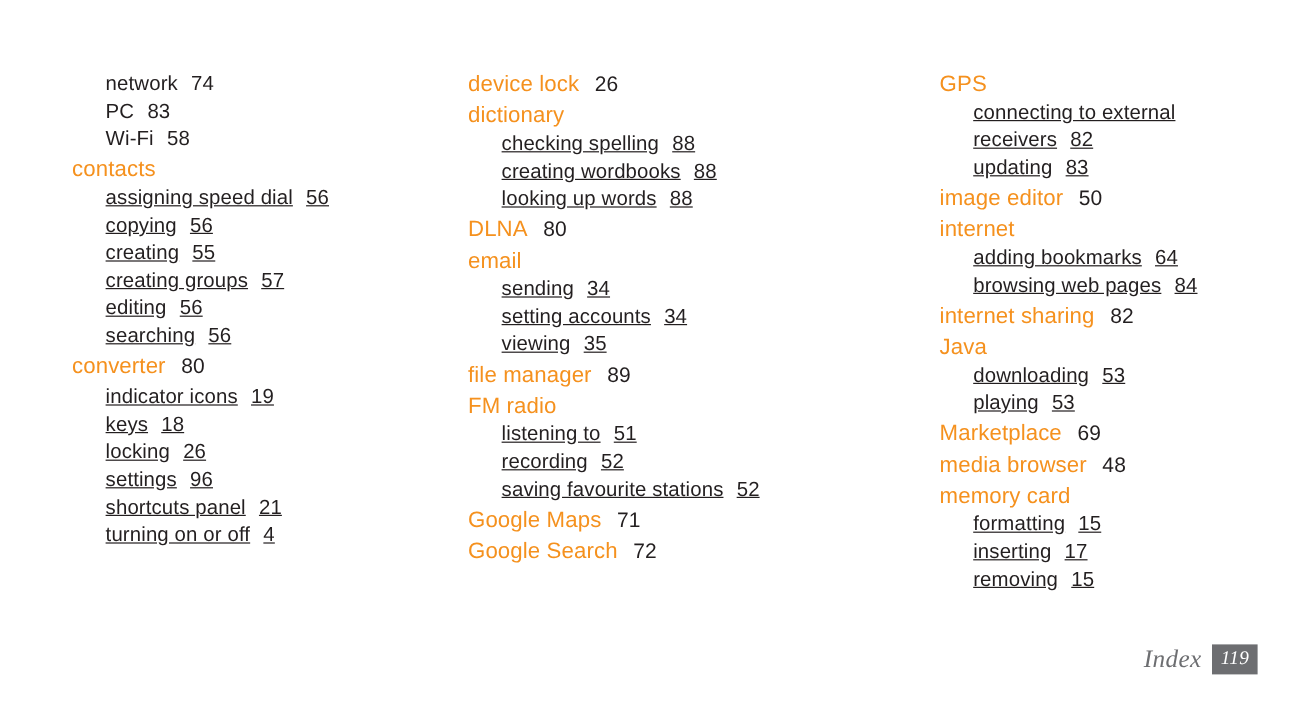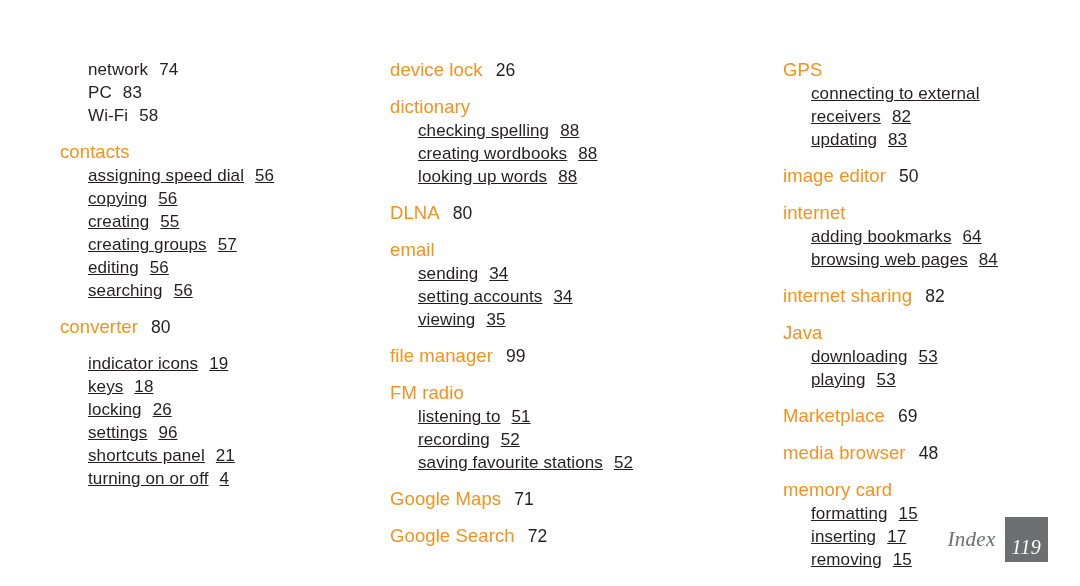--- a/index.html
+++ b/index.html
@@ -33,21 +33,21 @@
     padding-top: 44px;
   }
   .col-1 { width: 330px; padding-left: 60px; }
   .col-2 { width: 330px; padding-left: 390px; margin-left: -330px; }
   .col-3 { width: 420px; padding-left: 723px; margin-left: -330px; }
 
   .entry-block {
     margin: 0;
     padding: 0;
   }
-  .heading-block { margin-top: 13px; }
+  .heading-block { margin-top: 2px; }
   .heading-block.first { margin-top: 0; }
 
   .line {
     display: block;
     white-space: nowrap;
     line-height: 23px;
     height: 23px;
     font-size: 17.5px;
     color: #231f20;
     letter-spacing: 0.1px;
@@ -96,23 +96,23 @@
     font-style: italic;
     font-size: 21px;
     color: #6d6e71;
     letter-spacing: 0.3px;
   }
   .footer-badge {
     background: #6d6e71;
     color: #ffffff;
     font-family: "Liberation Serif", serif;
     font-style: italic;
-    font-size: 20px;
+    font-size: 16px;
     line-height: 1;
-    padding: 20px 7px 5px 7px;
+    padding: 4px 7px 5px 7px;
     letter-spacing: 0.3px;
   }
 </style>
 </head>
 <body>
 
 <div id="page">
 
   <div class="columns">
     <div class="column col-1">
@@ -155,21 +155,21 @@
         <div class="entry-block heading-block">
           <span class="line heading">DLNA<span class="pagenum">80</span></span>
         </div>
         <div class="entry-block heading-block">
           <span class="line heading">email</span>
           <span class="line sub">sending<span class="pagenum">34</span></span>
           <span class="line sub">setting accounts<span class="pagenum">34</span></span>
           <span class="line sub">viewing<span class="pagenum">35</span></span>
         </div>
         <div class="entry-block heading-block">
-          <span class="line heading">file manager<span class="pagenum">99</span></span>
+          <span class="line heading">file manager<span class="pagenum">89</span></span>
         </div>
         <div class="entry-block heading-block">
           <span class="line heading">FM radio</span>
           <span class="line sub">listening to<span class="pagenum">51</span></span>
           <span class="line sub">recording<span class="pagenum">52</span></span>
           <span class="line sub">saving favourite stations<span class="pagenum">52</span></span>
         </div>
         <div class="entry-block heading-block">
           <span class="line heading">Google Maps<span class="pagenum">71</span></span>
         </div>

